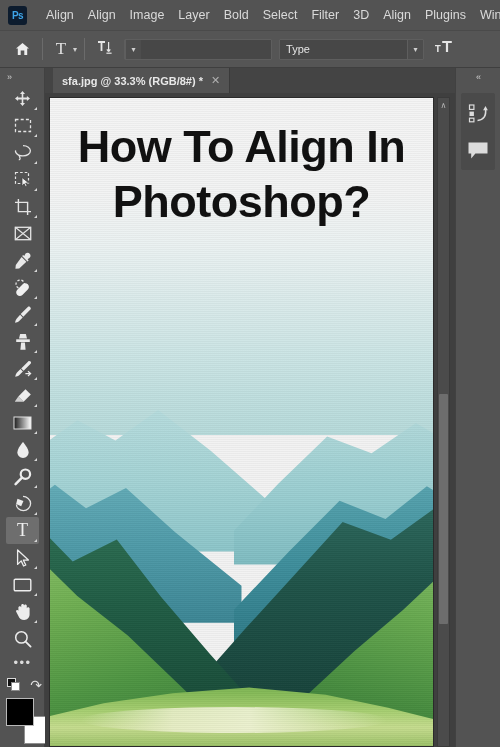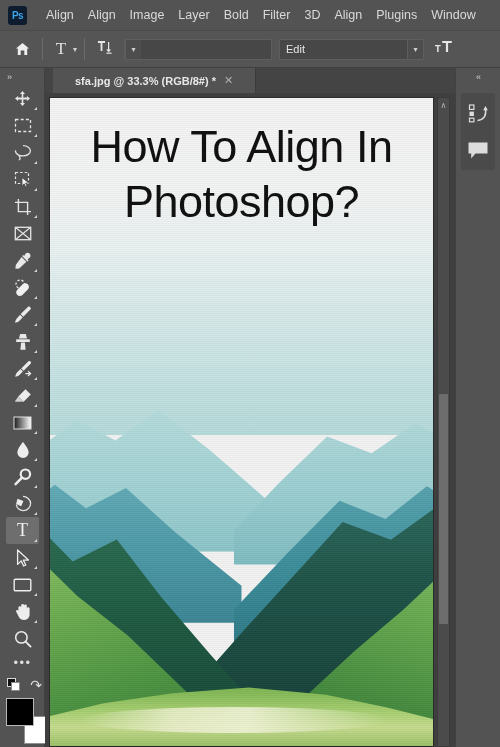--- a/index.html
+++ b/index.html
@@ -69,21 +69,21 @@
   .font-style { width:145px; }
 
   
   .tabbar {
     position:absolute; left:45px; top:68px; width:455px; height:25px;
     background:#444444;
   }
   .doctab {
     position:absolute; left:8px; top:0; height:25px;
     background:#535353;
-    display:flex; align-items:center; padding:0 22px;
+    display:flex; align-items:center; padding:0 9px;
     border-right:1px solid #3a3a3a;
   }
   .doctab .tabtitle {
     color:#e8e8e8; font-size:11px; font-weight:bold; white-space:nowrap;
   }
   .tabclose {
     margin-left:8px; color:#b0b0b0; font-size:11px; line-height:1;
   }
 
   
@@ -135,21 +135,21 @@
     border:1px solid #2a2a2a;
   }
   .photo { position:absolute; left:0; top:0; width:100%; height:100%; }
   .sky {
     position:absolute; left:0; top:0; width:100%; height:52%;
     background:linear-gradient(180deg,#f4f4f4 0%,#f2f3f3 28%,#eaf1f1 44%,#dcebeb 58%,#cfe6e6 72%,#c2e0e0 86%,#b6dada 100%);
   }
   .headline {
     position:absolute; left:0; top:22px; width:100%;
     text-align:center; color:#111111;
-    font-size:45px; line-height:1.22; font-weight:normal;
+    font-size:45px; line-height:1.22; font-weight:bold;
     letter-spacing:-0.5px; z-index:6;
   }
   .ridge { position:absolute; }
   
   .r-far-l {
     left:-4%; top:44%; width:62%; height:26%;
     background:linear-gradient(180deg,#bcdfe0 0%,#a3d2d4 60%,#8cc5c9 100%);
     clip-path:polygon(0% 100%, 0% 40%, 18% 22%, 34% 34%, 52% 16%, 74% 40%, 100% 72%, 100% 100%);
   }
   .r-far-r {
@@ -242,20 +242,21 @@
 
 <div id="app">
 
   <div class="menubar">
     <div class="ps-logo">Ps</div>
     <div class="menu-item">Align</div>
     <div class="menu-item">Align</div>
     <div class="menu-item">Image</div>
     <div class="menu-item">Layer</div>
     <div class="menu-item">Bold</div>
+    <div class="menu-item">Select</div>
     <div class="menu-item">Filter</div>
     <div class="menu-item">3D</div>
     <div class="menu-item">Align</div>
     <div class="menu-item">Plugins</div>
     <div class="menu-item">Window</div>
 
   </div>
 
   <div class="optionsbar">
     <div style="width:9px;flex:none;"></div>
@@ -289,21 +290,21 @@
 
     <div style="width:6px;flex:none;"></div>
 
     <div class="combo font-family">
       <div class="carrow">▾</div>
     </div>
 
     <div style="width:7px;flex:none;"></div>
 
     <div class="combo font-style">
-      <div class="cv">Edit</div>
+      <div class="cv">Type</div>
       <div class="carrow">▾</div>
     </div>
 
     <div style="width:7px;flex:none;"></div>
 
     <div class="opt-btn">
       <span>
         <svg width="20" height="16" viewBox="0 0 20 16">
           <path d="M1 6 L1 7.3 L3.1 7.3 L3.1 13 L4.6 13 L4.6 7.3 L6.7 7.3 L6.7 6 Z" fill="#e6e6e6"></path>
           <path d="M8.2 2 L8.2 4 L11.9 4 L11.9 13 L14.1 13 L14.1 4 L17.8 4 L17.8 2 Z" fill="#e6e6e6"></path>

